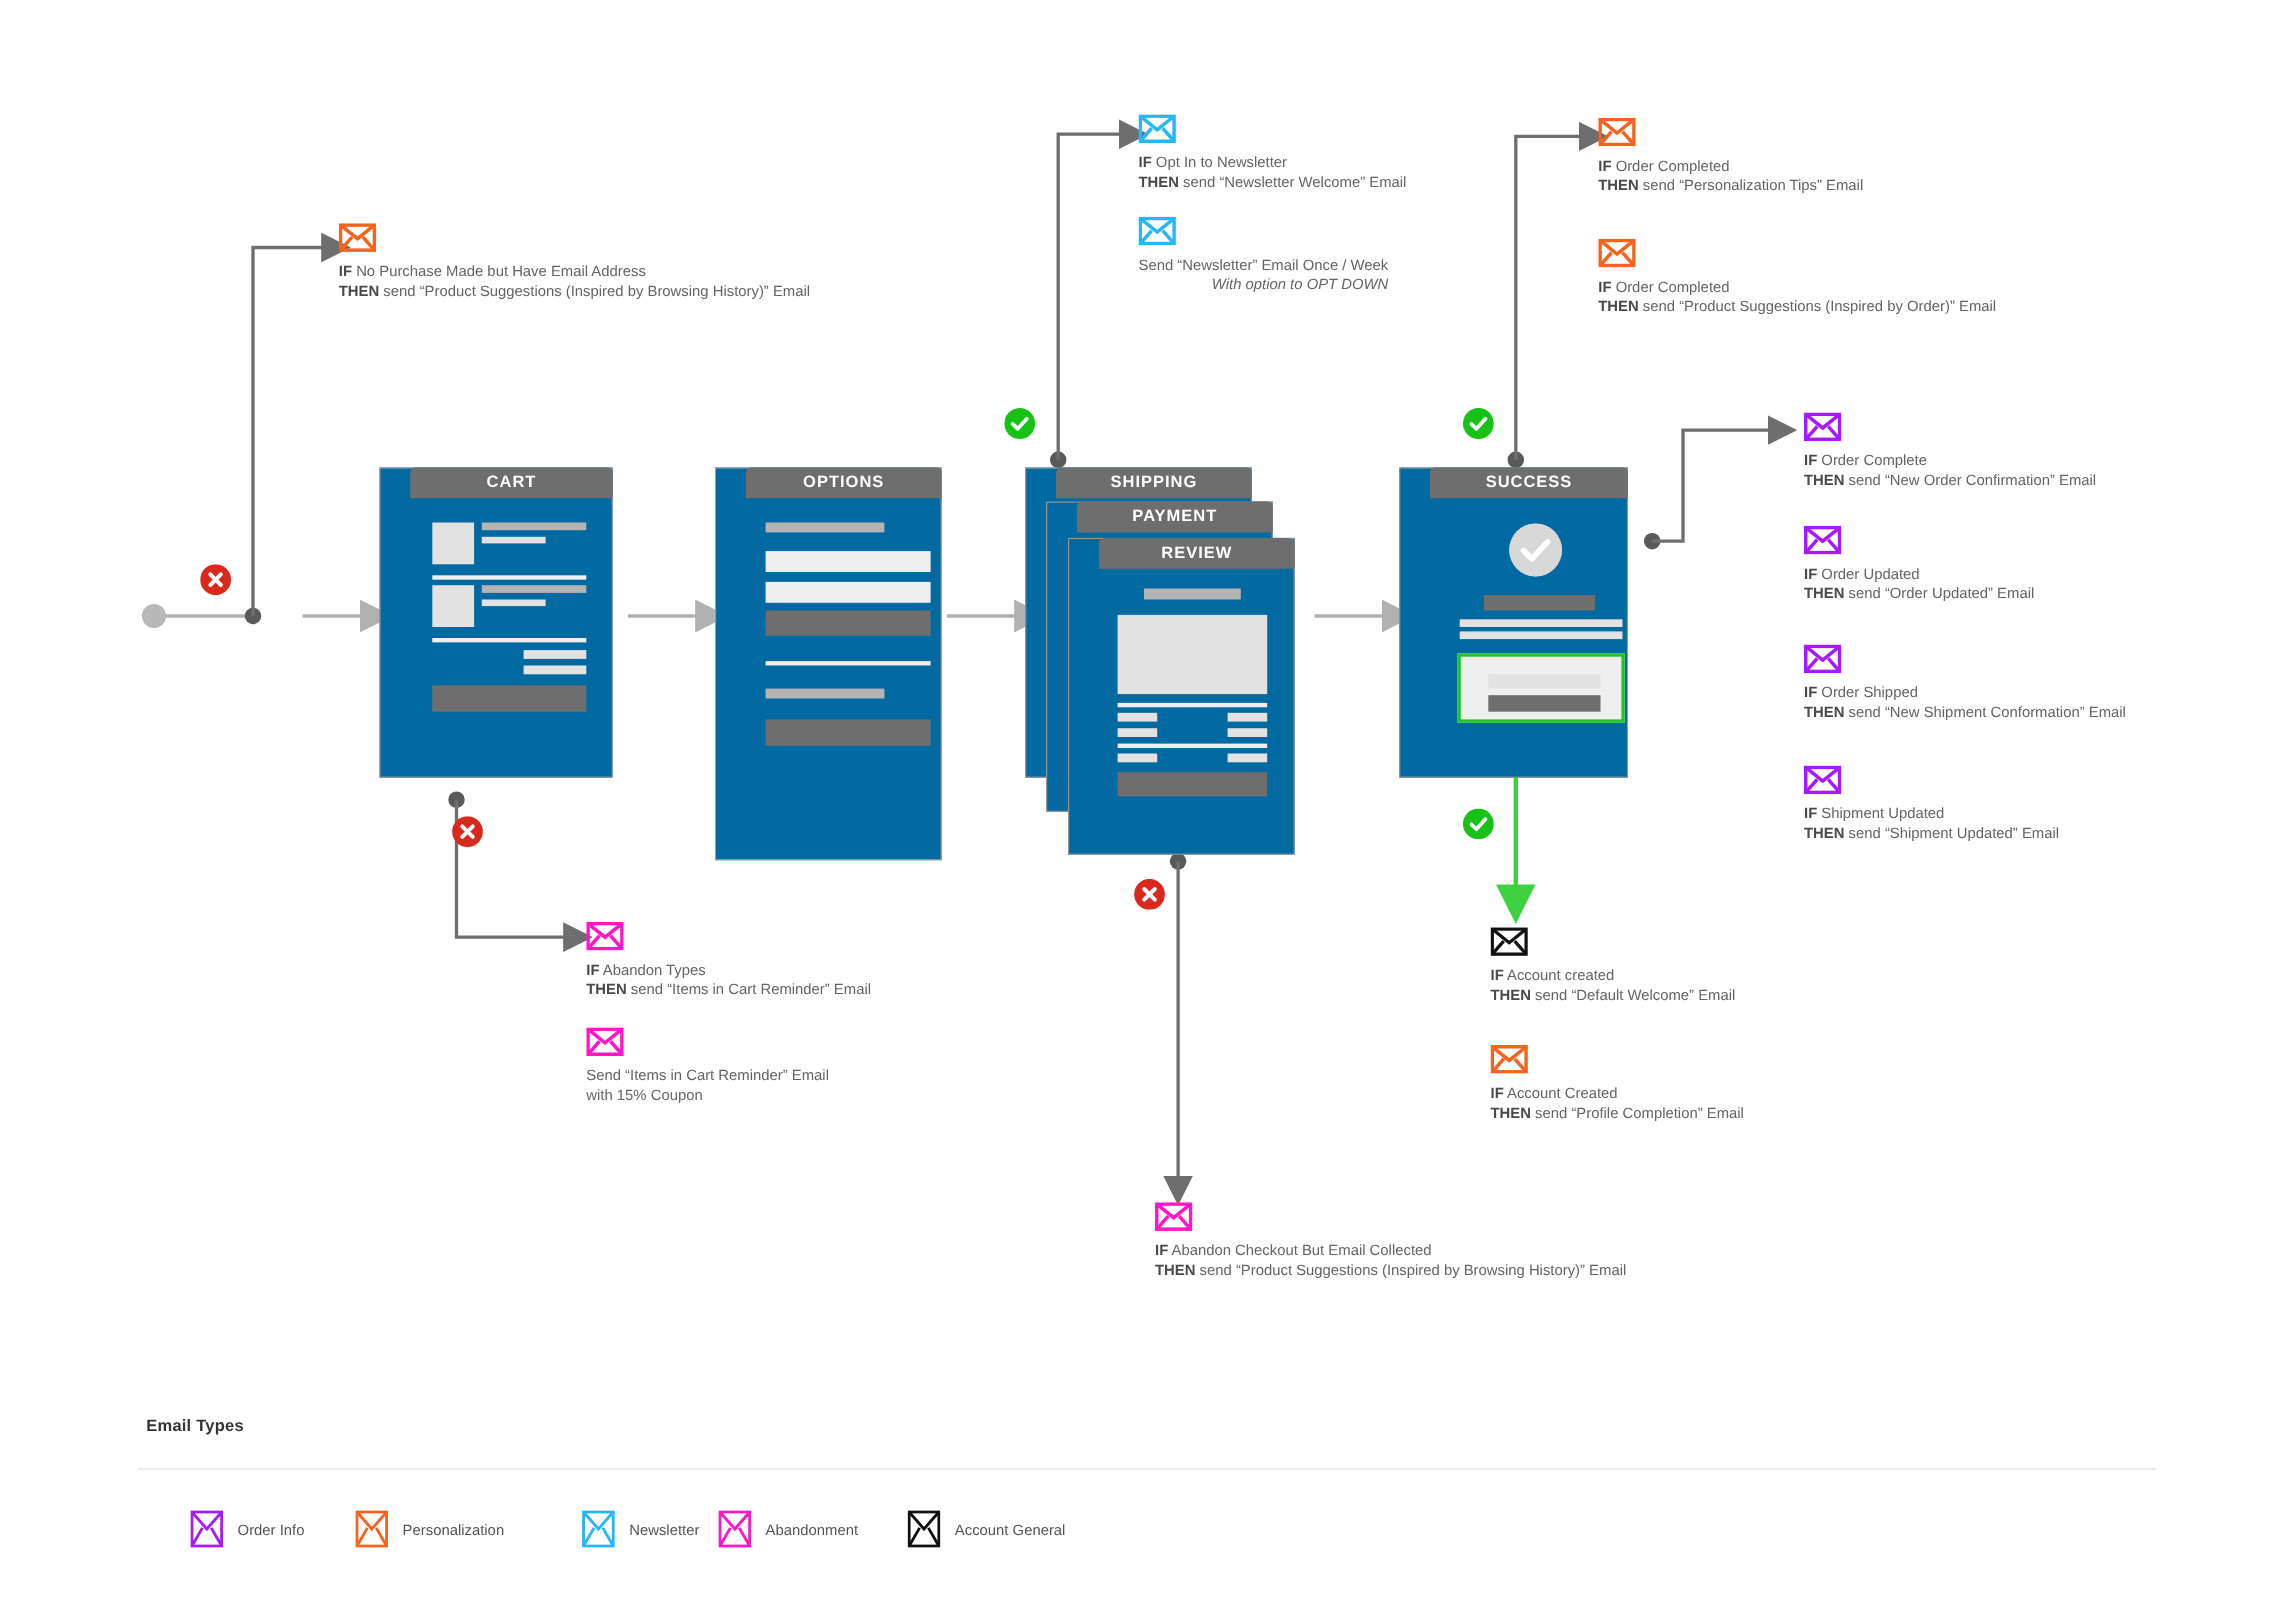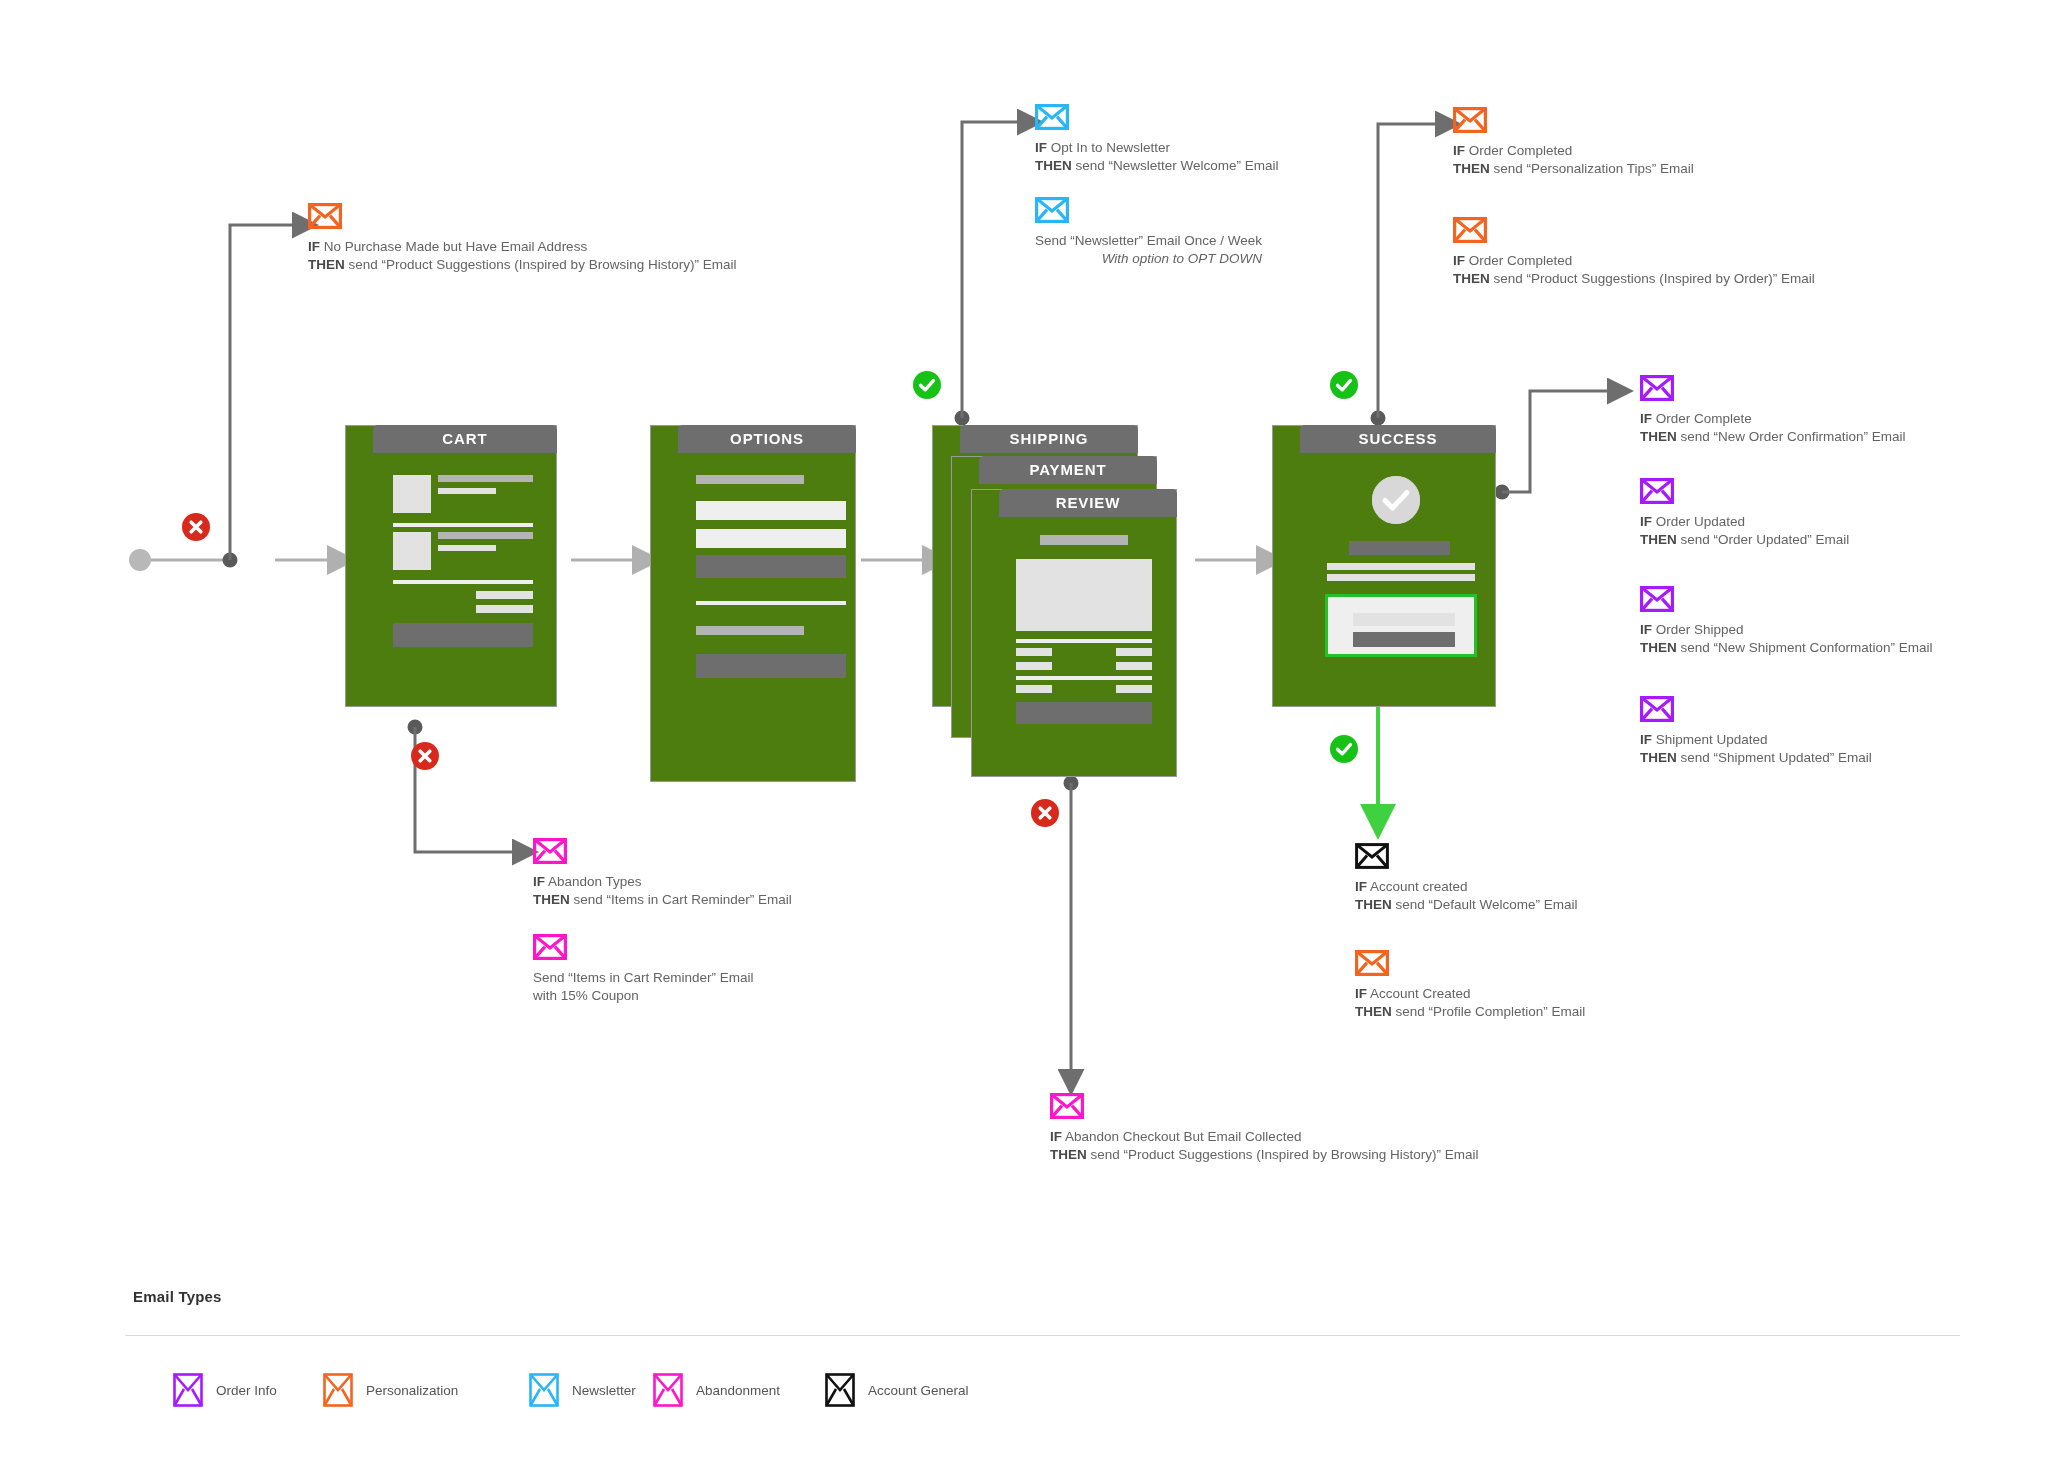--- a/index.html
+++ b/index.html
@@ -16,21 +16,21 @@
     background:#ffffff;
     overflow:hidden;
   }
 
   
   #wires{position:absolute;left:0;top:0;width:2072px;height:1474px;pointer-events:none;}
 
   
   .screen{
     position:absolute;
-    background:#4d7c0f;
+    background:#0369a1;
     border:1px solid #9a9a9a;
     box-sizing:border-box;
     padding-left:28px;
   }
   .screen-head{
     background:#6e6e6e;
     color:#ffffff;
     font-size:15px;
     font-weight:bold;
     letter-spacing:.9px;
@@ -227,21 +227,21 @@
       <div class="bar" style="left:116px;top:131px;width:36px;height:8px;"></div>
       <div class="bar" style="left:16px;top:145px;width:36px;height:8px;"></div>
       <div class="bar" style="left:116px;top:145px;width:36px;height:8px;"></div>
       <div class="rule" style="left:16px;top:159px;width:136px;"></div>
       <div class="bar" style="left:16px;top:168px;width:36px;height:8px;"></div>
       <div class="bar" style="left:116px;top:168px;width:36px;height:8px;"></div>
       <div class="bar dark" style="left:16px;top:185px;width:136px;height:22px;"></div>
     </div>
   </div>
 
-  <div class="screen" style="left:1272px;top:425px;width:224px;height:282px;">
+  <div class="screen" style="left:1272px;top:425px;width:208px;height:282px;">
     <div class="screen-head">SUCCESS</div>
     <div class="screen-body">
       <div class="success-check" style="left:71px;top:23px;width:48px;height:48px;">
         <svg width="48" height="48" viewBox="0 0 48 48">
           <circle cx="24" cy="24" r="24" fill="#d8d8d8"></circle>
           <path d="M13 24.5 L20.5 32 L35 16.5" stroke="#fff" stroke-width="5" fill="none" stroke-linecap="round" stroke-linejoin="round"></path>
         </svg>
       </div>
       <div class="bar dark" style="left:48px;top:88px;width:101px;height:14px;"></div>
       <div class="bar" style="left:26px;top:110px;width:148px;height:7px;"></div>

